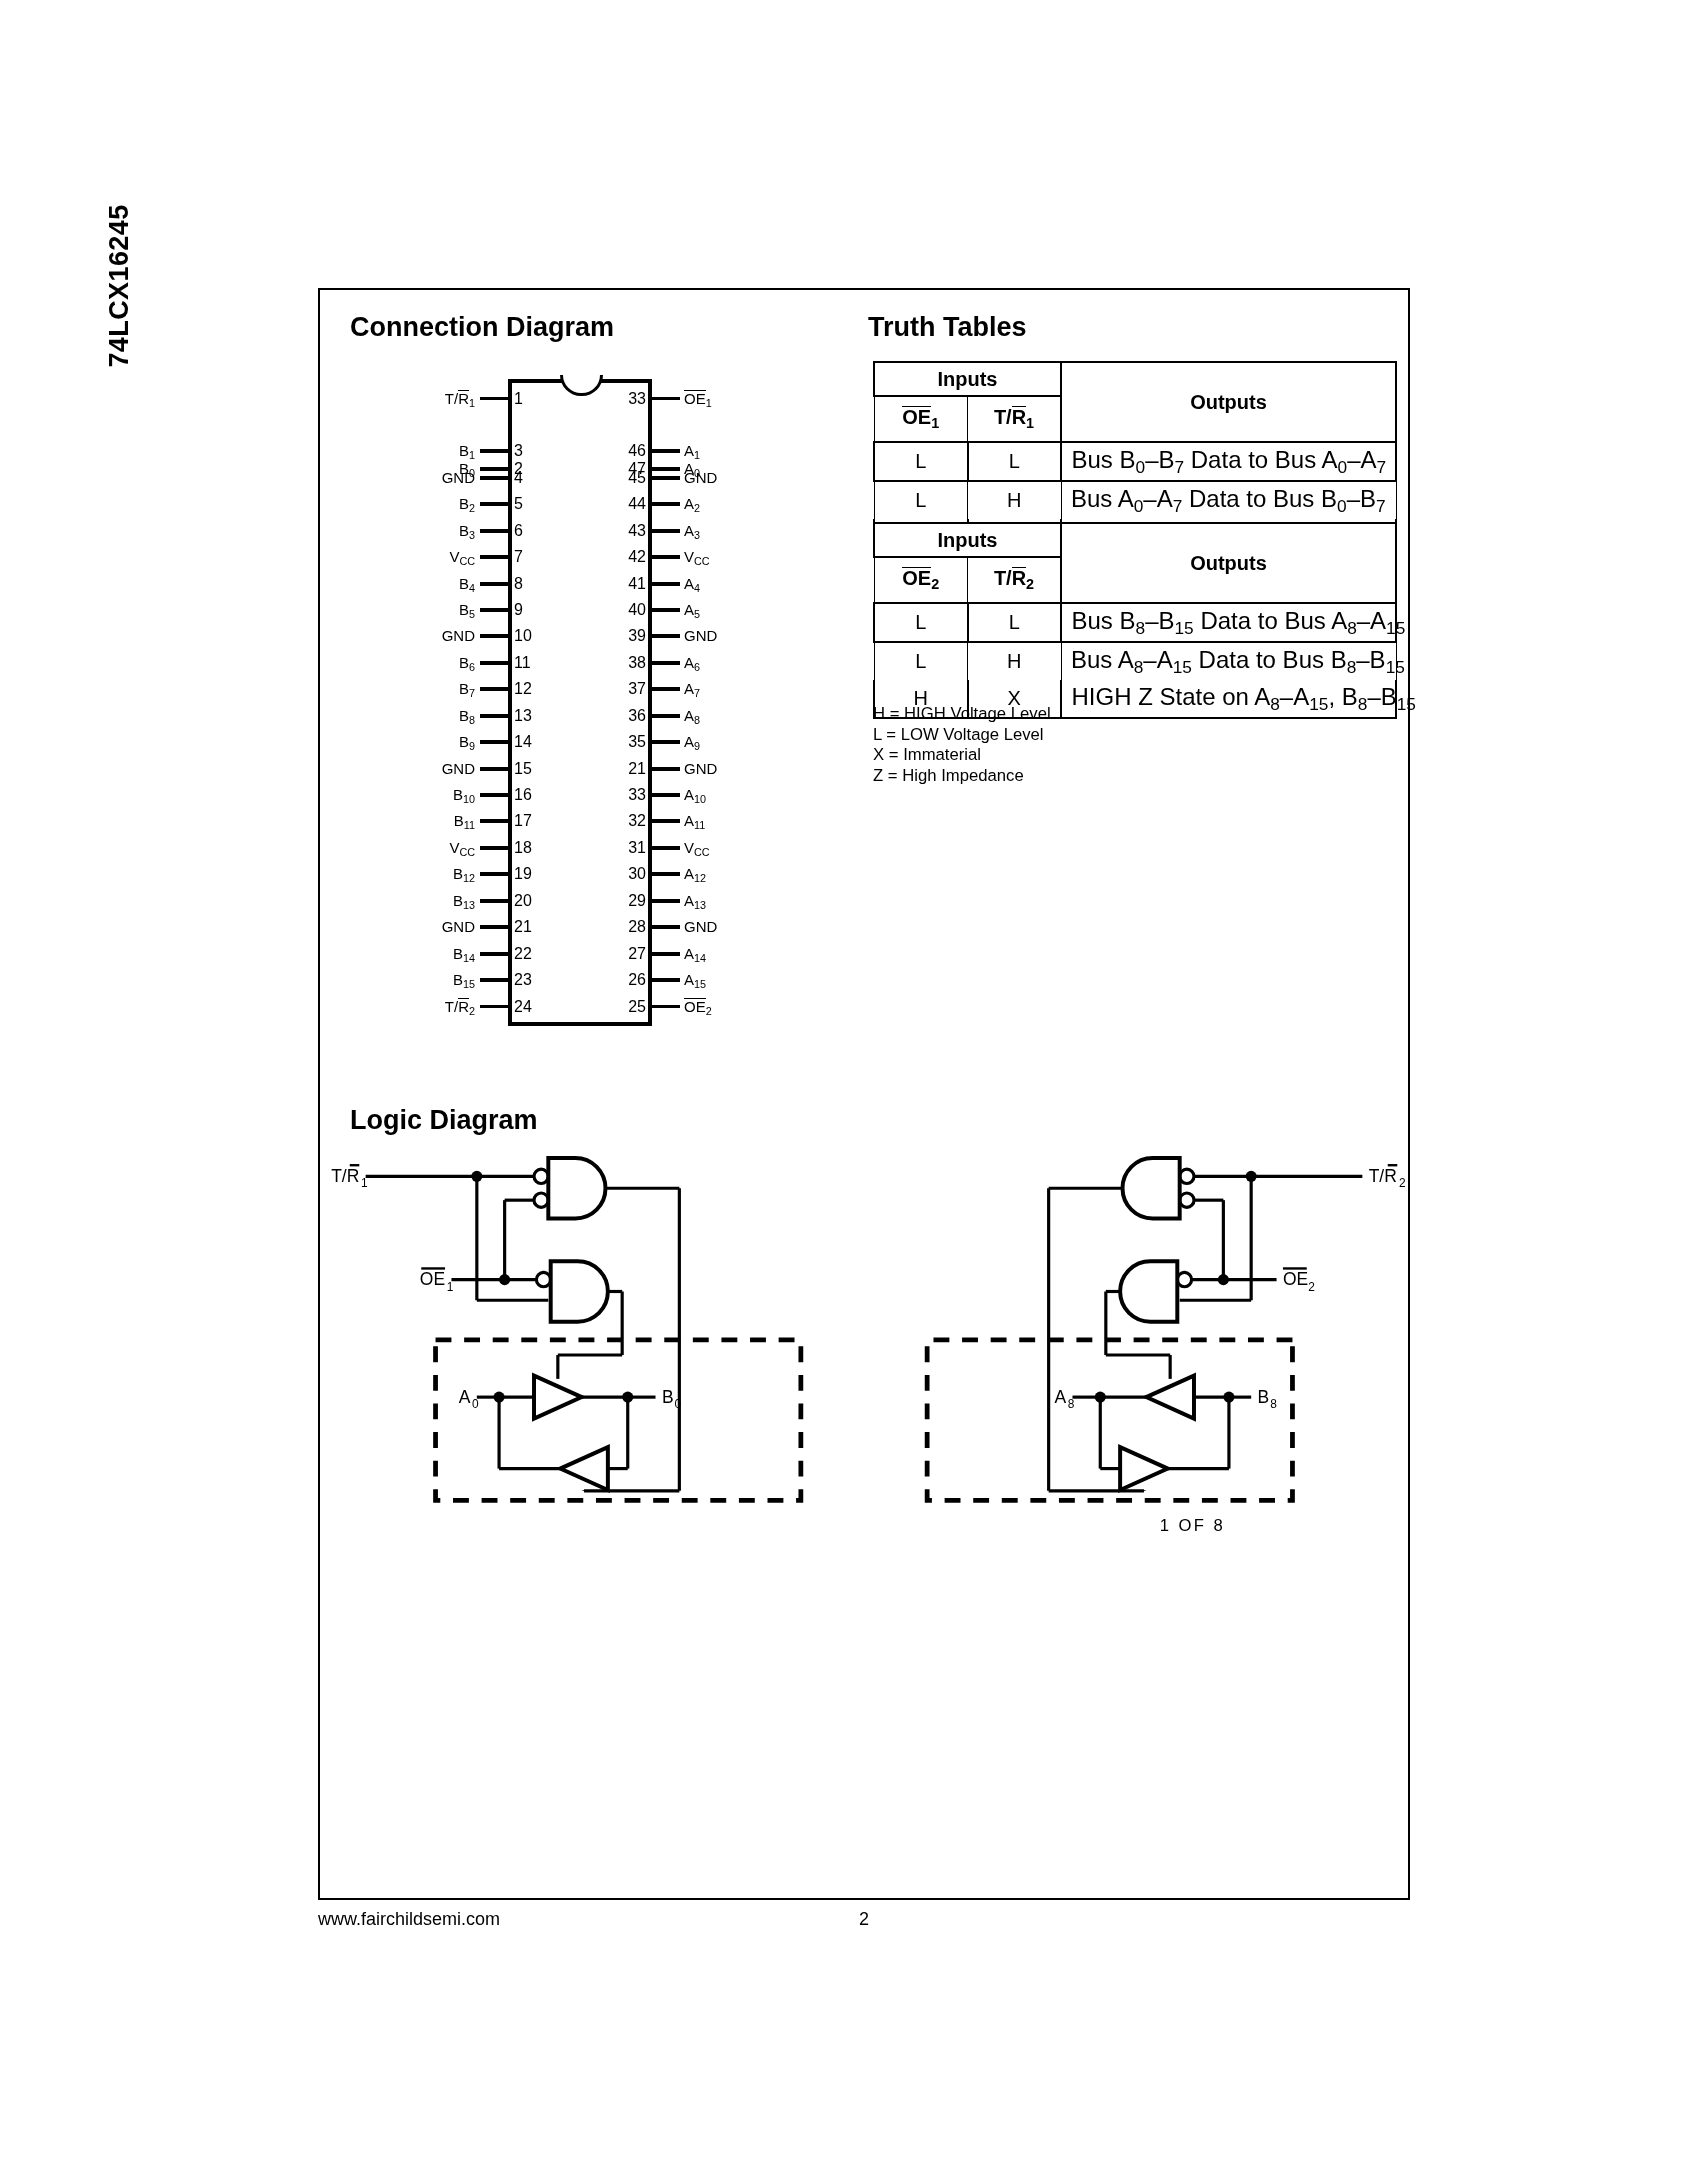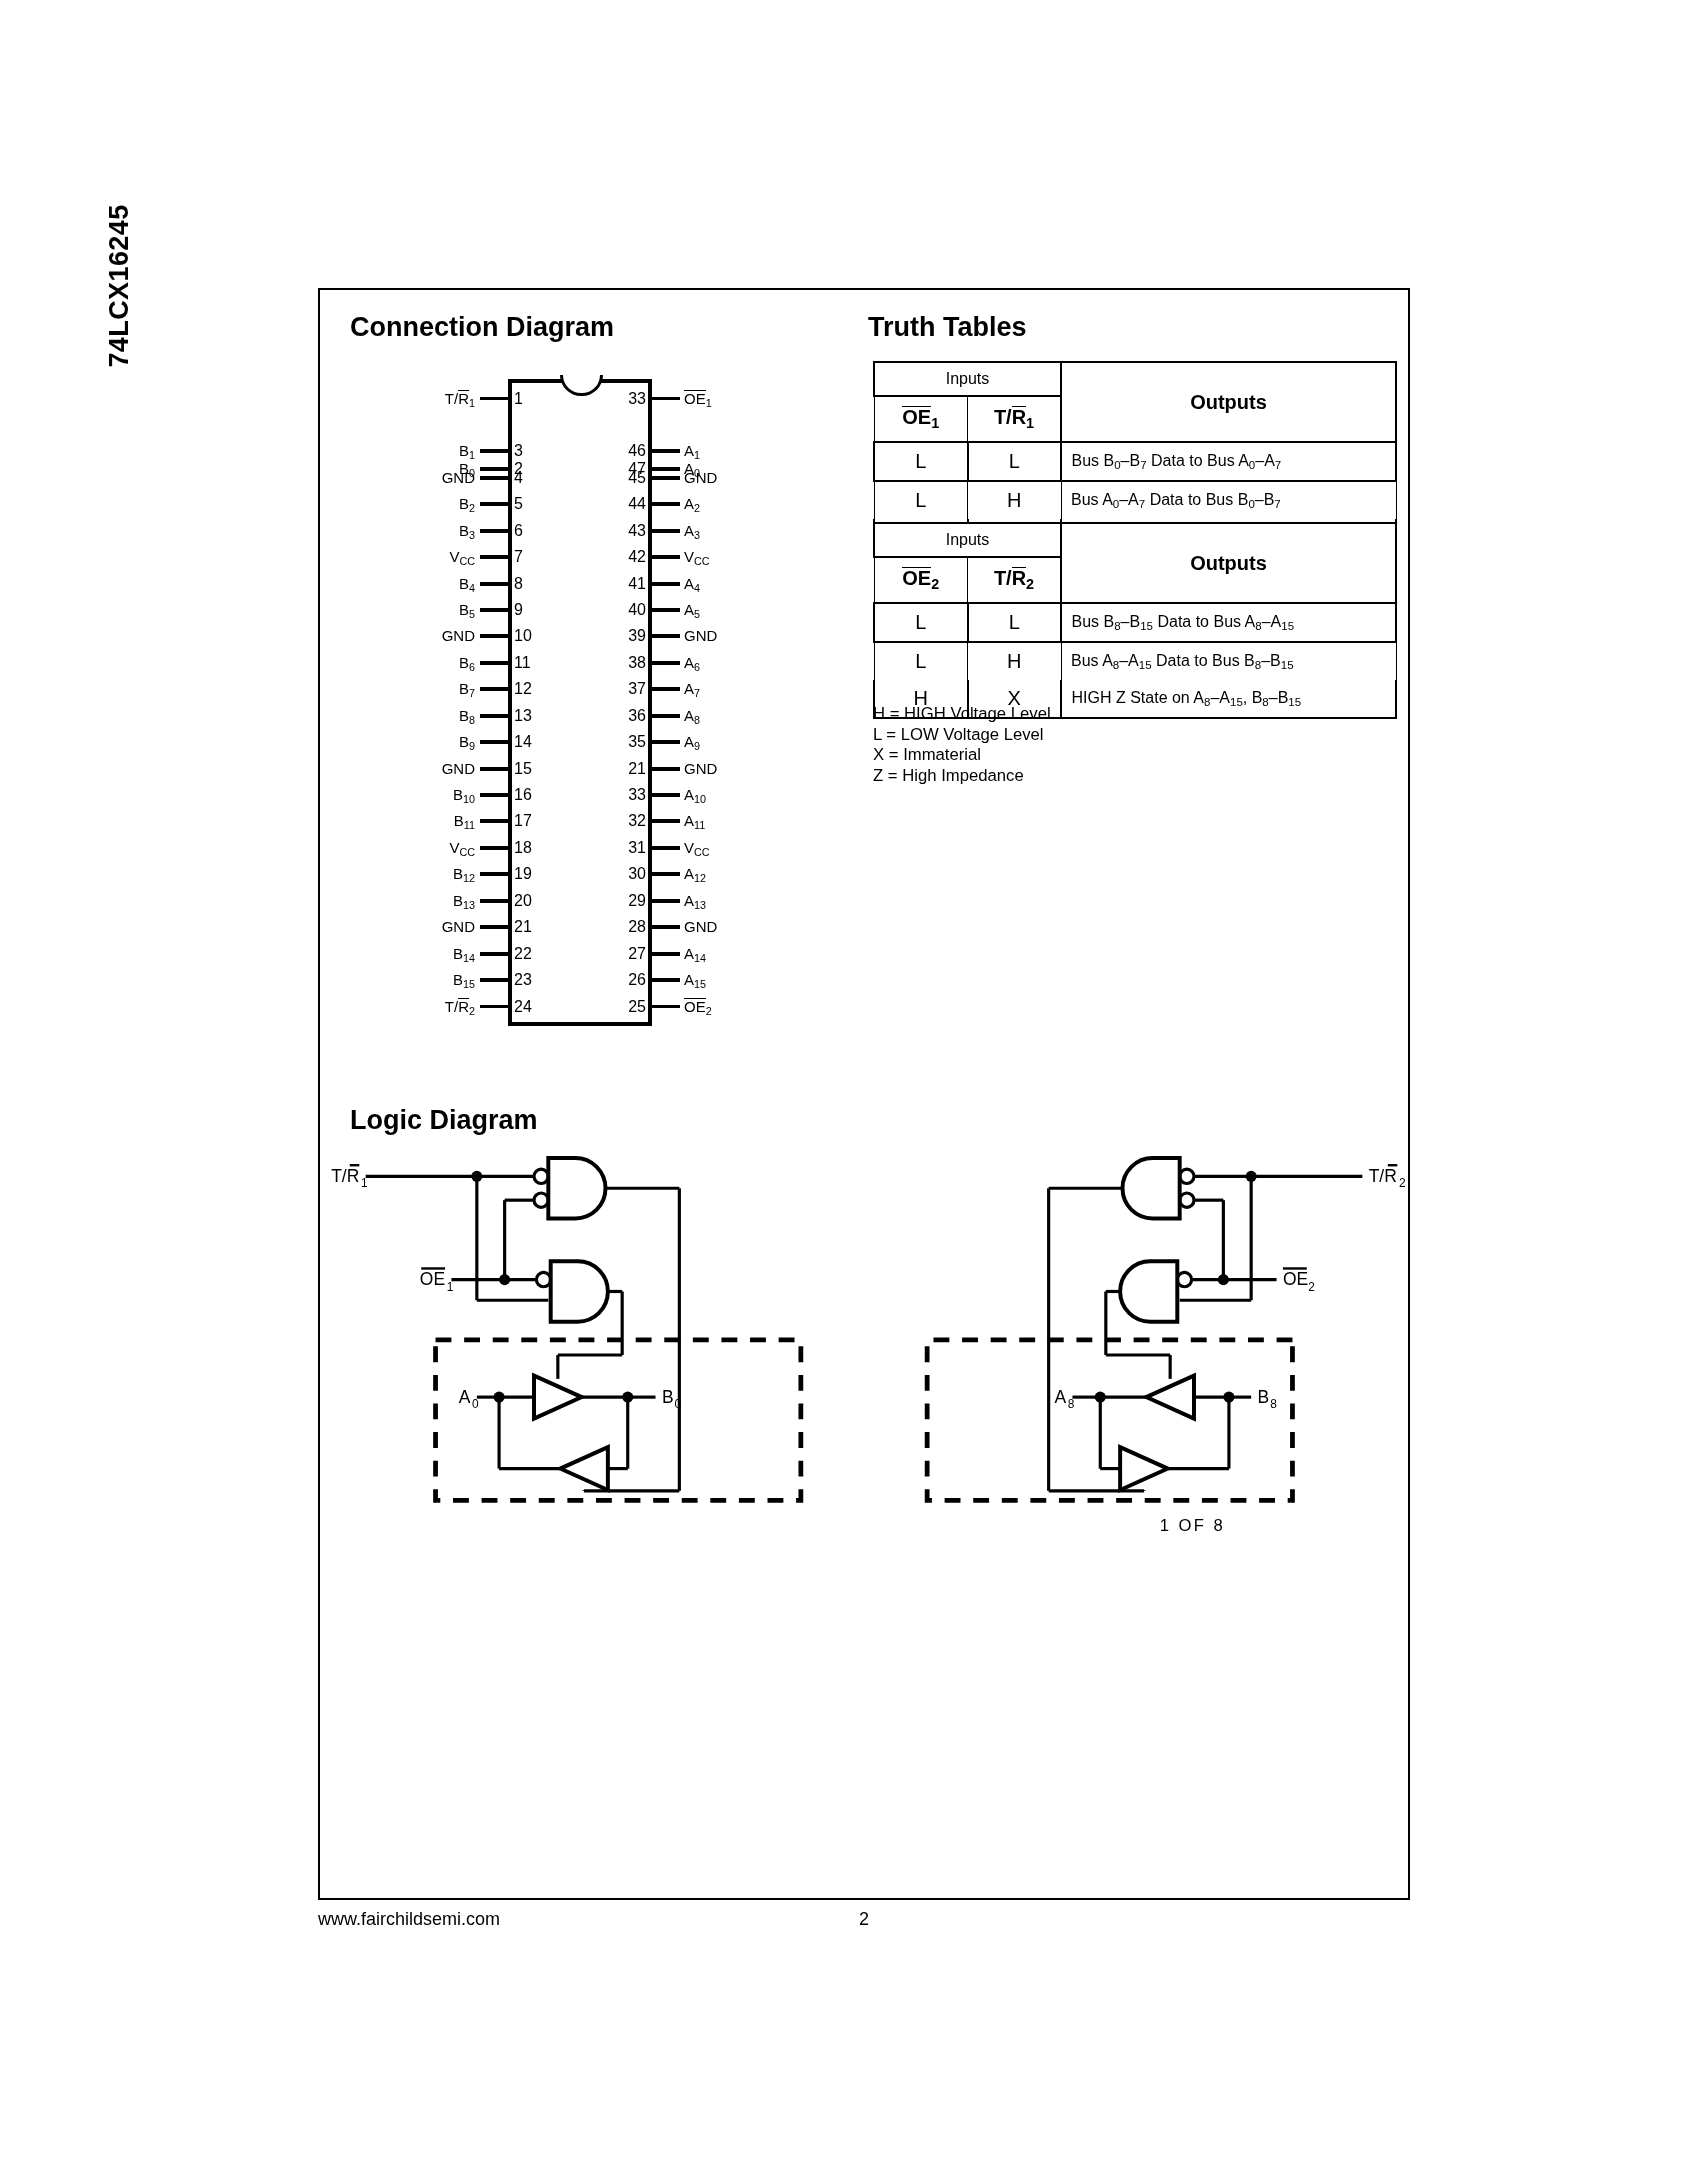--- a/index.html
+++ b/index.html
@@ -51,23 +51,23 @@
   sub{font-size:.72em;vertical-align:-.28em;}
   .ovb{border-top:1.6px solid #000;display:inline-block;line-height:1.02;padding-top:0px;}
 
   
   .tt{position:absolute;border-collapse:collapse;table-layout:fixed;
       font-size:18px;background:#fff;}
   .tt td,.tt th{border:1.6px solid #000;padding:0;font-weight:normal;
                 text-align:center;vertical-align:middle;}
   .tt .thk{border-width:2.4px;}
   .tt .out{font-size:20px;font-weight:bold;}
-  .tt .inp{font-size:16px;font-weight:normal;}
+  .tt .inp{font-size:20px;font-weight:bold;}
   .tt .sig{font-weight:bold;font-size:20px;}
-  .tt .desc{text-align:left;padding-left:9.5px;font-size:16px;white-space:nowrap;}
+  .tt .desc{text-align:left;padding-left:9.5px;font-size:24px;white-space:nowrap;}
   .tt .lvl{font-size:20px;}
 
   .legend{position:absolute;font-size:16.7px;line-height:20.6px;white-space:nowrap;}
 
   
   .ld{position:absolute;left:318px;top:1135px;width:864px;height:421px;}
   .ld svg{display:block;}
 </style>
 </head>
 <body>

